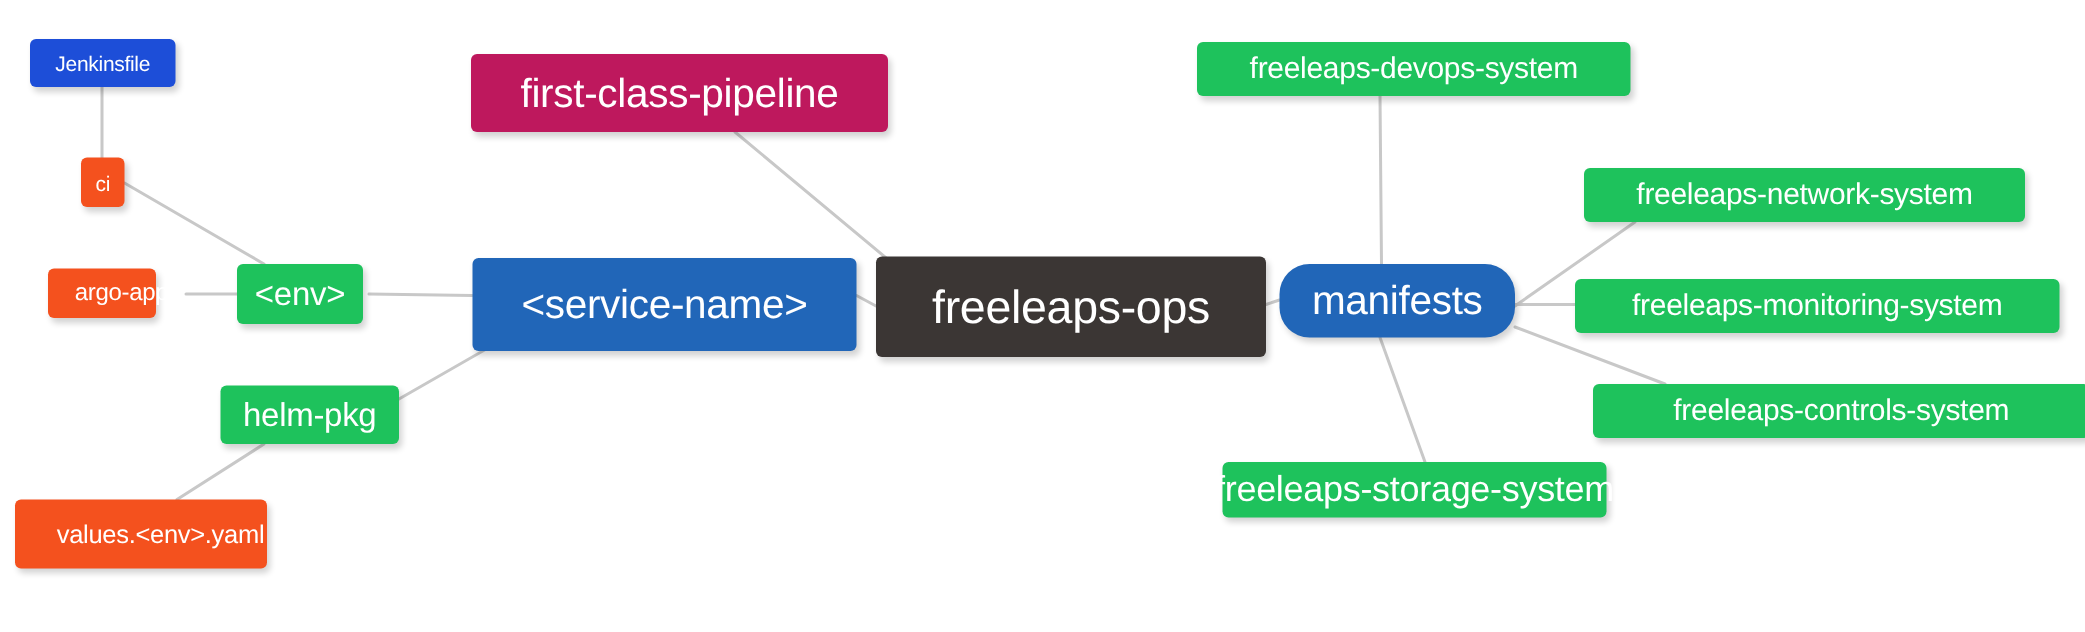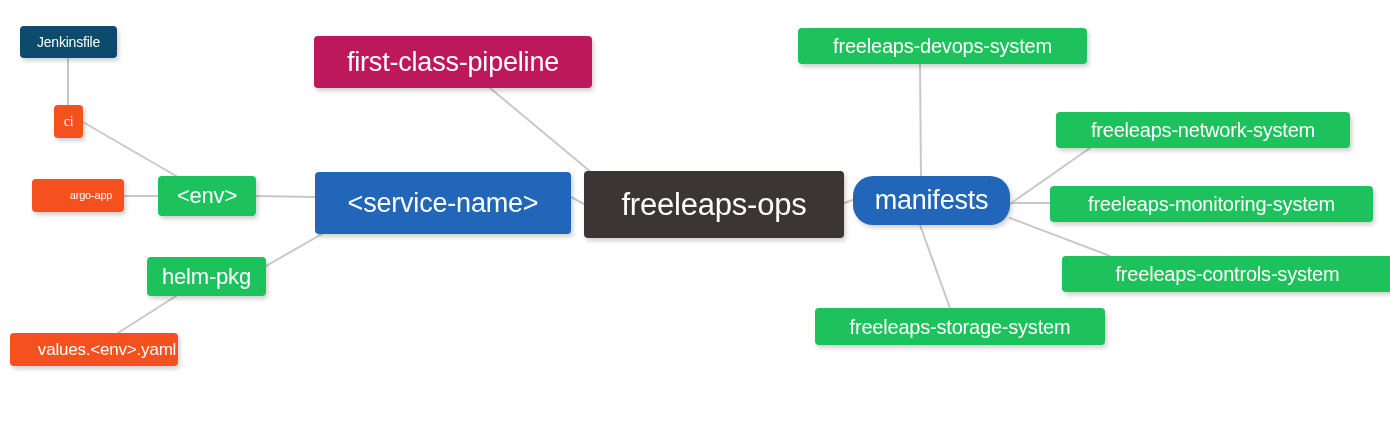--- a/index.html
+++ b/index.html
@@ -68,47 +68,47 @@
       </div>
       <div class="node" style="left: 315px; top: 172px; width: 256px; height: 62px; background: rgb(33, 102, 184); font-size: 27px;">
         <span class="node-label">&lt;service-name&gt;</span>
       </div>
       <div class="node" style="left: 314px; top: 36px; width: 278px; height: 52px; background: #be185d; font-size: 27px;">
         <span class="node-label">first-class-pipeline</span>
       </div>
       <div class="node" style="left: 853px; top: 176px; width: 157px; height: 49px; background: rgb(33, 102, 184); font-size: 27px; border-radius: 20px;">
         <span class="node-label">manifests</span>
       </div>
-      <div class="node" style="left: 158px; top: 176px; width: 98px; height: 40px; background: rgb(30, 194, 92); font-size: 22px;">
+      <div class="node" style="left: 158px; top: 176px; width: 84px; height: 40px; background: rgb(30, 194, 92); font-size: 22px;">
         <span class="node-label">&lt;env&gt;</span>
       </div>
       <div class="node" style="left: 147px; top: 257px; width: 119px; height: 39px; background: rgb(30, 194, 92); font-size: 22px;">
         <span class="node-label">helm-pkg</span>
       </div>
-      <div class="node" style="left: 20px; top: 26px; width: 97px; height: 32px; background: #0c4a6e; font-size: 14px;">
+      <div class="node" style="left: 20px; top: 26px; width: 97px; height: 32px; background: #1d4ed8; font-size: 14px;">
         <span class="node-label">Jenkinsfile</span>
       </div>
-      <div class="node" style="left: 54px; top: 105px; width: 29px; height: 33px; background: rgb(244, 81, 30); font-size: 14px; font-family: Liberation Serif, serif;">
+      <div class="node" style="left: 54px; top: 105px; width: 29px; height: 33px; background: rgb(244, 81, 30); font-size: 14px;">
         <span class="node-label">ci</span>
       </div>
-      <div class="node" style="left: 32px; top: 179px; width: 92px; height: 33px; background: rgb(244, 81, 30); font-size: 11px; padding-left: 36px;">
+      <div class="node" style="left: 32px; top: 179px; width: 72px; height: 33px; background: rgb(244, 81, 30); font-size: 16px; padding-left: 36px;">
         <span class="node-label">argo-app</span>
       </div>
-      <div class="node" style="left: 10px; top: 333px; width: 168px; height: 33px; background: rgb(244, 81, 30); font-size: 17px; padding-left: 36px;">
+      <div class="node" style="left: 10px; top: 333px; width: 168px; height: 46px; background: rgb(244, 81, 30); font-size: 17px; padding-left: 36px;">
         <span class="node-label">values.&lt;env&gt;.yaml</span>
       </div>
       <div class="node" style="left: 798px; top: 28px; width: 289px; height: 36px; background: rgb(30, 194, 92); font-size: 20px;">
         <span class="node-label">freeleaps-devops-system</span>
       </div>
       <div class="node" style="left: 1056px; top: 112px; width: 294px; height: 36px; background: rgb(30, 194, 92); font-size: 20px;">
         <span class="node-label">freeleaps-network-system</span>
       </div>
       <div class="node" style="left: 1050px; top: 186px; width: 323px; height: 36px; background: rgb(30, 194, 92); font-size: 20px;">
         <span class="node-label">freeleaps-monitoring-system</span>
       </div>
       <div class="node" style="left: 1062px; top: 256px; width: 331px; height: 36px; background: rgb(30, 194, 92); font-size: 20px;">
         <span class="node-label">freeleaps-controls-system</span>
       </div>
-      <div class="node" style="left: 815px; top: 308px; width: 290px; height: 37px; background: rgb(30, 194, 92); font-size: 20px;">
+      <div class="node" style="left: 815px; top: 308px; width: 256px; height: 37px; background: rgb(30, 194, 92); font-size: 24px;">
         <span class="node-label">freeleaps-storage-system</span>
       </div>
     </div>
 </div>
 
 </body></html>

